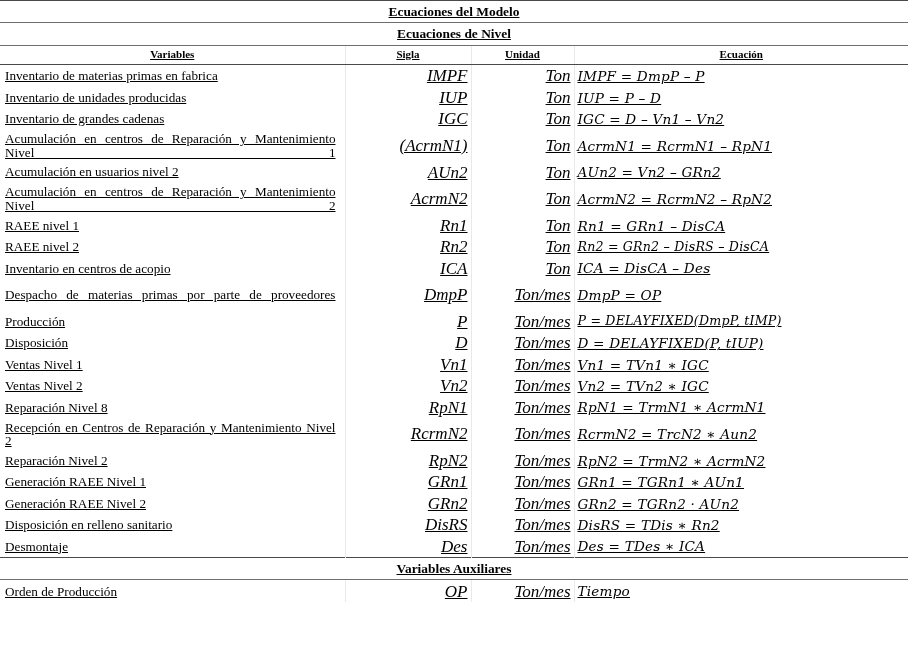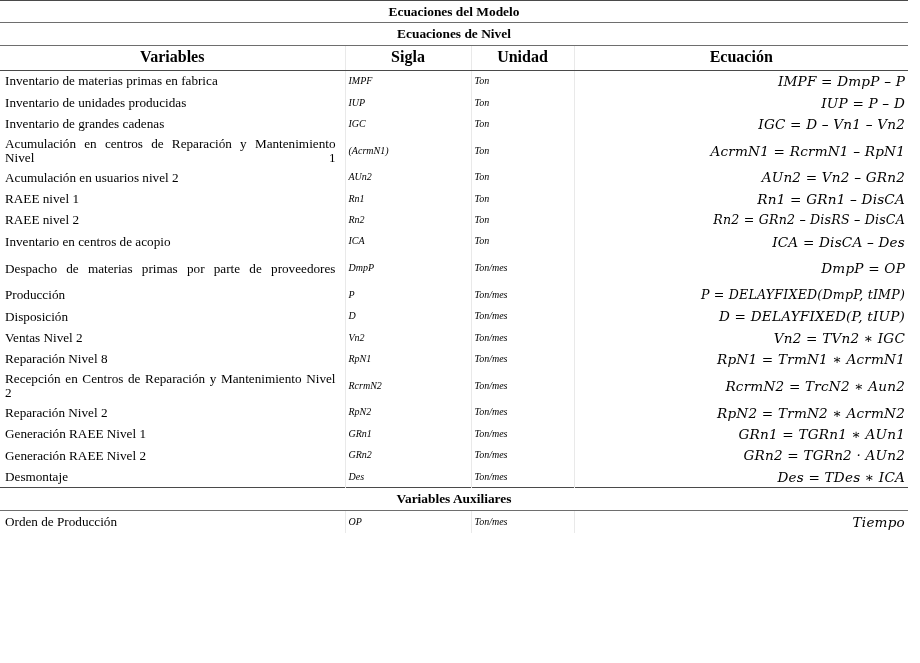--- a/index.html
+++ b/index.html
@@ -14,20 +14,21 @@
     height: 663px;
     overflow: hidden;
   }
 
   #sheet {
     width: 760px;
     height: 663px;
     position: relative;
     background: #fff;
     box-sizing: border-box;
+    text-decoration: underline;
   }
 
   table.eqtable {
     width: 908px;
     margin: 0;
     border-collapse: collapse;
     table-layout: fixed;
     font-size: 13.2px;
     line-height: 1.03;
   }
@@ -57,45 +58,45 @@
     font-weight: bold;
     font-size: 13.4px;
     padding: 3.5px 3px 4px 3px;
     border-right: 0;
   }
 
   
   .colhead {
     text-align: center;
     font-weight: bold;
-    font-size: 16px;
+    font-size: 11px;
     padding: 3.5px 3px 4px 3px;
   }
 
   
   td.var {
     text-align: justify;
     text-align-last: justify;
     hyphens: none;
     padding-left: 5px;
     padding-right: 9px;
     font-size: 13.2px;
   }
   td.var.single {
     text-align: left;
     text-align-last: left;
   }
   td.sigla, td.unidad {
+    text-align: right;
+    font-style: italic;
+    font-size: 17px;
+    font-family: "Liberation Serif", "DejaVu Serif", serif;
+  }
+  td.ecu {
     text-align: left;
-    font-style: italic;
-    font-size: 10px;
-    font-family: "Liberation Serif", "DejaVu Serif", serif;
-  }
-  td.ecu {
-    text-align: right;
     font-style: italic;
     font-size: 13.6px;
     letter-spacing: 0.2px;
     font-family: "DejaVu Serif", "Liberation Serif", serif;
     white-space: nowrap;
   }
   td.ecu.small { font-size: 12.6px; margin-left: 6px; }
 
   tr.tall > td { height: 31px; }
   tr.norm > td { height: 20.4px; }
@@ -154,20 +155,26 @@
           <td class="sigla">(AcrmN1)</td>
           <td class="unidad">Ton</td>
           <td class="ecu last">AcrmN1 = RcrmN1 – RpN1</td>
         </tr>
         <tr class="norm">
           <td class="var single">Acumulación en usuarios nivel 2</td>
           <td class="sigla">AUn2</td>
           <td class="unidad">Ton</td>
           <td class="ecu last">AUn2 = Vn2 – GRn2</td>
         </tr>
+        <tr class="tall">
+          <td class="var">Acumulación en centros de Reparación y Mantenimiento Nivel 2</td>
+          <td class="sigla">AcrmN2</td>
+          <td class="unidad">Ton</td>
+          <td class="ecu last">AcrmN2 = RcrmN2 – RpN2</td>
+        </tr>
         <tr class="norm">
           <td class="var single">RAEE nivel 1</td>
           <td class="sigla">Rn1</td>
           <td class="unidad">Ton</td>
           <td class="ecu last">Rn1 = GRn1 – DisCA</td>
         </tr>
         <tr class="norm">
           <td class="var single">RAEE nivel 2</td>
           <td class="sigla">Rn2</td>
           <td class="unidad">Ton</td>
@@ -191,20 +198,26 @@
           <td class="unidad">Ton/mes</td>
           <td class="ecu last small">P = DELAYFIXED(DmpP, tIMP)</td>
         </tr>
         <tr class="norm">
           <td class="var single">Disposición</td>
           <td class="sigla">D</td>
           <td class="unidad">Ton/mes</td>
           <td class="ecu last">D = DELAYFIXED(P, tIUP)</td>
         </tr>
         <tr class="norm">
+          <td class="var single">Ventas Nivel 1</td>
+          <td class="sigla">Vn1</td>
+          <td class="unidad">Ton/mes</td>
+          <td class="ecu last">Vn1 = TVn1 ∗ IGC</td>
+        </tr>
+        <tr class="norm">
           <td class="var single">Ventas Nivel 2</td>
           <td class="sigla">Vn2</td>
           <td class="unidad">Ton/mes</td>
           <td class="ecu last">Vn2 = TVn2 ∗ IGC</td>
         </tr>
         <tr class="norm">
           <td class="var single">Reparación Nivel 8</td>
           <td class="sigla">RpN1</td>
           <td class="unidad">Ton/mes</td>
           <td class="ecu last">RpN1 = TrmN1 ∗ AcrmN1</td>
@@ -225,20 +238,26 @@
           <td class="var single">Generación RAEE Nivel 1</td>
           <td class="sigla">GRn1</td>
           <td class="unidad">Ton/mes</td>
           <td class="ecu last">GRn1 = TGRn1 ∗ AUn1</td>
         </tr>
         <tr class="norm">
           <td class="var single">Generación RAEE Nivel 2</td>
           <td class="sigla">GRn2</td>
           <td class="unidad">Ton/mes</td>
           <td class="ecu last">GRn2 = TGRn2 · AUn2</td>
+        </tr>
+        <tr class="norm">
+          <td class="var single">Disposición en relleno sanitario</td>
+          <td class="sigla">DisRS</td>
+          <td class="unidad">Ton/mes</td>
+          <td class="ecu last">DisRS = TDis ∗ Rn2</td>
         </tr>
         <tr class="norm">
           <td class="var single">Desmontaje</td>
           <td class="sigla">Des</td>
           <td class="unidad">Ton/mes</td>
           <td class="ecu last">Des = TDes ∗ ICA</td>
         </tr>
       </tbody>
 
       <tbody>

